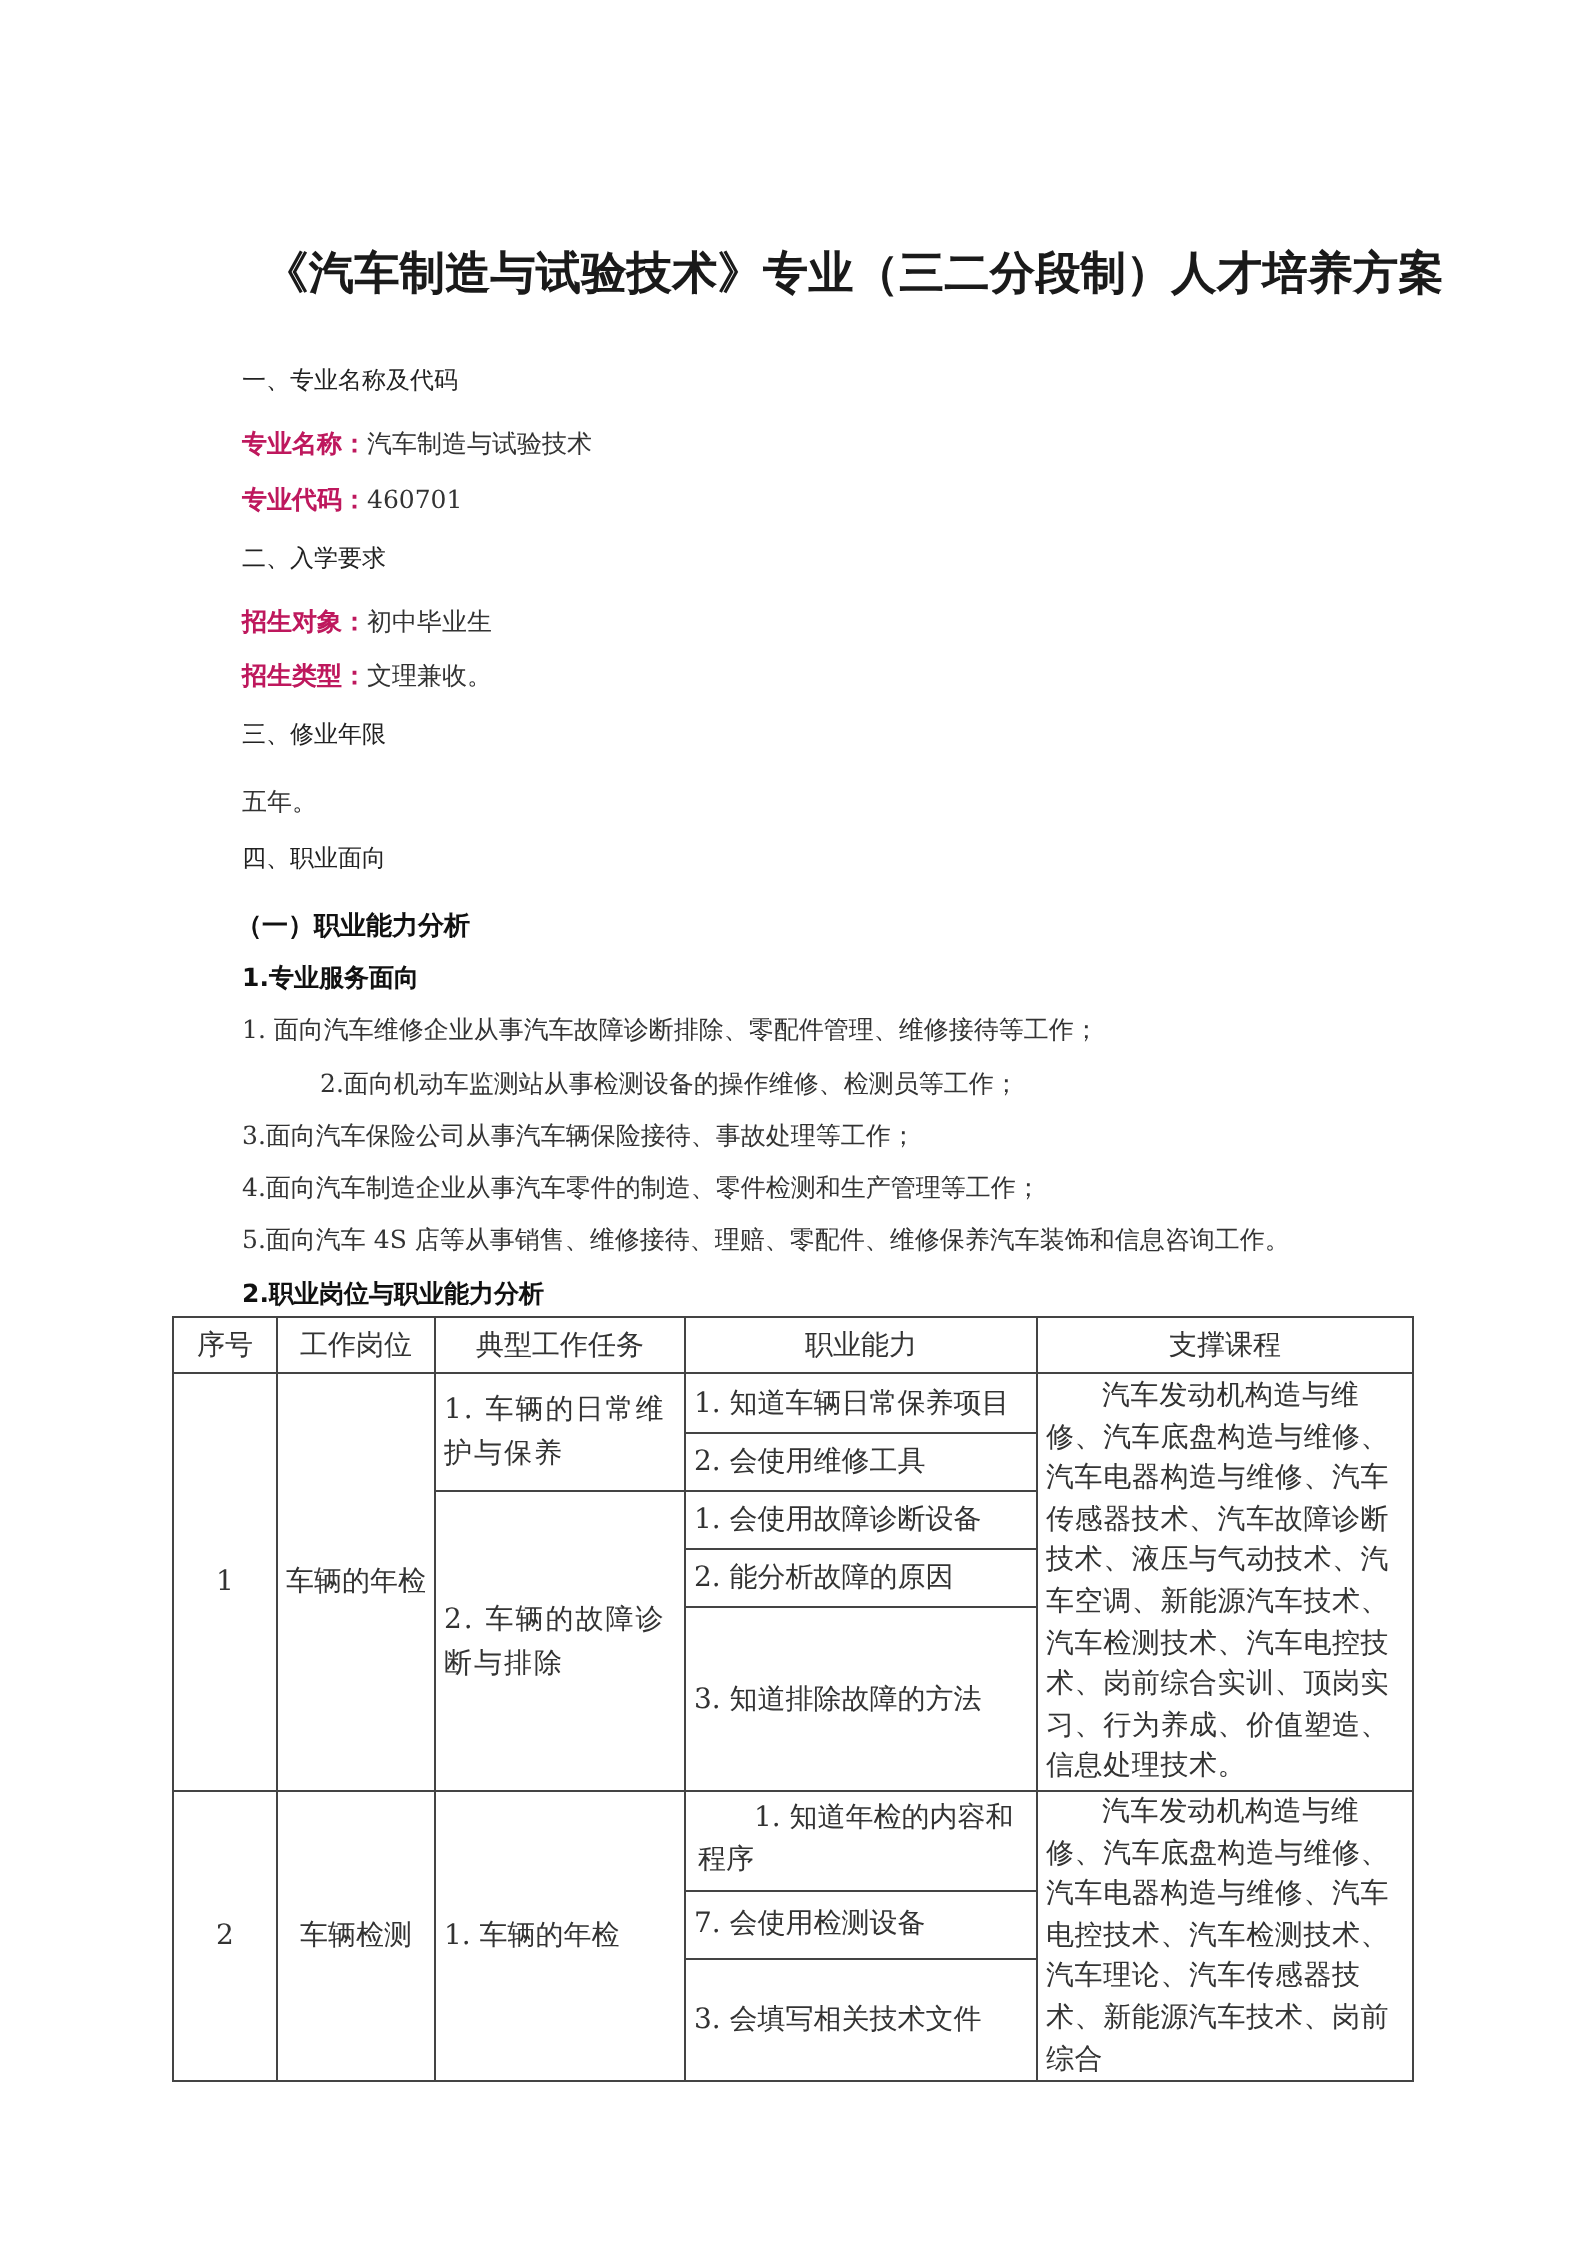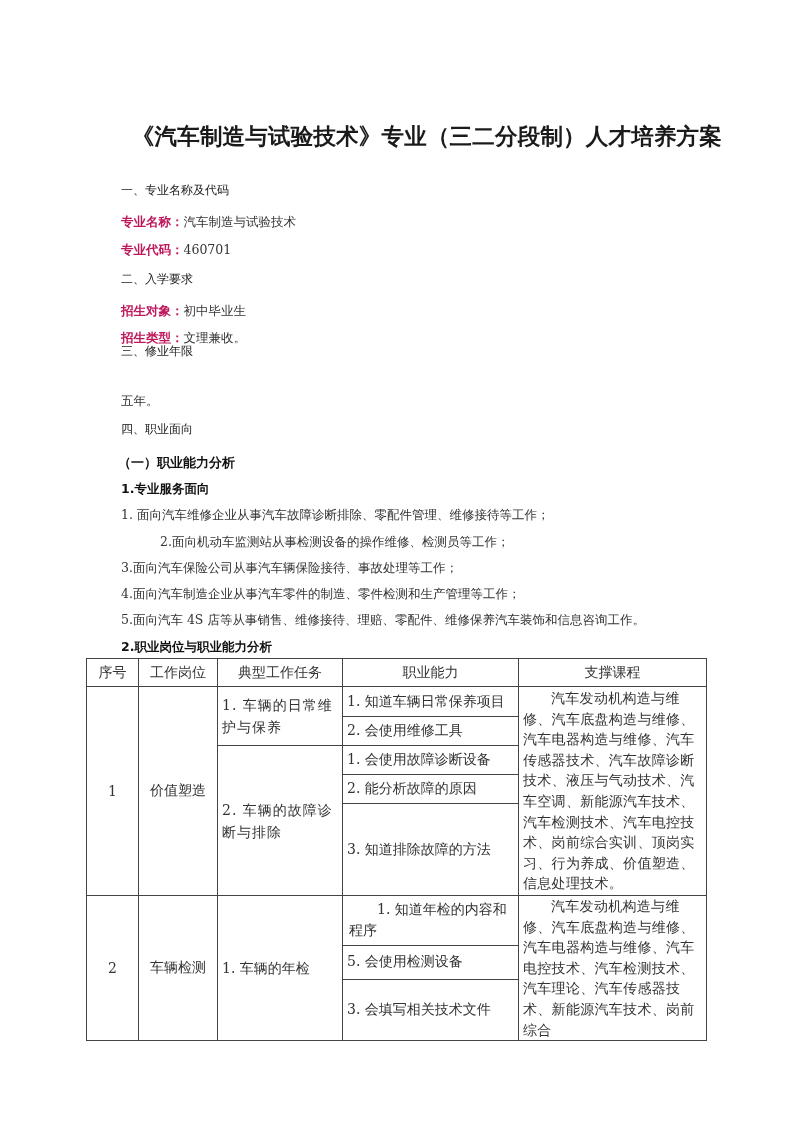--- a/index.html
+++ b/index.html
@@ -30,21 +30,21 @@
 <div class="title">《汽车制造与试验技术》专业（三二分段制）人才培养方案</div>
 
 <div class="h1" style="top:182px;">一、专业名称及代码</div>
 <div class="line" style="top:214px;"><b>专业名称：</b><span>汽车制造与试验技术</span></div>
 <div class="line" style="top:242px;"><b>专业代码：</b><span>460701</span></div>
 
 <div class="h1" style="top:271px;">二、入学要求</div>
 <div class="line" style="top:303px;"><b>招生对象：</b><span>初中毕业生</span></div>
 <div class="line" style="top:330px;"><b>招生类型：</b><span>文理兼收。</span></div>
 
-<div class="h1" style="top:343px;">三、修业年限</div>
+<div class="h1" style="top:359px;">三、修业年限</div>
 <div class="line" style="top:393px;">五年。</div>
 
 <div class="h1" style="top:421px;">四、职业面向</div>
 <div class="h2" style="top:454px; left:118px;">（一）职业能力分析</div>
 <div class="h3" style="top:481px;">1.专业服务面向</div>
 
 <div class="svc" style="top:507px;">1. 面向汽车维修企业从事汽车故障诊断排除、零配件管理、维修接待等工作；</div>
 <div class="svc" style="top:534px;margin-left:39px;">2.面向机动车监测站从事检测设备的操作维修、检测员等工作；</div>
 <div class="svc" style="top:560px;">3.面向汽车保险公司从事汽车辆保险接待、事故处理等工作；</div>
 <div class="svc" style="top:586px;">4.面向汽车制造企业从事汽车零件的制造、零件检测和生产管理等工作；</div>
@@ -64,21 +64,21 @@
       <tr>
     <th>序号</th>
     <th>工作岗位</th>
     <th>典型工作任务</th>
     <th>职业能力</th>
     <th>支撑课程</th>
   </tr>
 
   <tr style="height:30px">
     <td class="c" rowspan="5">1</td>
-    <td class="c" rowspan="5">价值塑造</td>
+    <td class="c" rowspan="5">车辆的年检</td>
     <td class="task" rowspan="2">1. 车辆的日常维护与保养</td>
     <td class="cap">1. 知道车辆日常保养项目</td>
     <td class="course" rowspan="5"><span class="indent"></span><span>汽车发动机构造与维修、汽车底盘构造与维修、汽车电器构造与维修、汽车传感器技术、汽车故障诊断技术、液压与气动技术、汽车空调、新能源汽车技术、汽车检测技术、汽车电控技术、岗前综合实训、顶岗实习、行为养成、价值塑造、信息处理技术。</span></td>
   </tr>
   <tr style="height:29px">
     <td class="cap">2. 会使用维修工具</td>
   </tr>
   <tr style="height:29px">
     <td class="task" rowspan="3">2. 车辆的故障诊断与排除</td>
     <td class="cap">1. 会使用故障诊断设备</td>
@@ -91,19 +91,19 @@
   </tr>
 
   <tr style="height:42px">
     <td class="c" rowspan="3">2</td>
     <td class="c" rowspan="3">车辆检测</td>
     <td class="task" rowspan="3" style="letter-spacing:0;">1. 车辆的年检</td>
     <td style="white-space:normal; line-height:21px; padding-left:6px; text-indent:28px;">1. 知道年检的内容和程序</td>
     <td class="course" rowspan="3"><span class="indent"></span><span>汽车发动机构造与维修、汽车底盘构造与维修、汽车电器构造与维修、汽车电控技术、汽车检测技术、汽车理论、汽车传感器技术、新能源汽车技术、岗前综合</span></td>
   </tr>
   <tr style="height:30px">
-    <td class="cap">5. 会使用检测设备</td>
+    <td class="cap">7. 会使用检测设备</td>
   </tr>
   <tr style="height:53px">
     <td class="cap">3. 会填写相关技术文件</td>
   </tr>
 </tbody>
   </table>
 
 </body></html>

